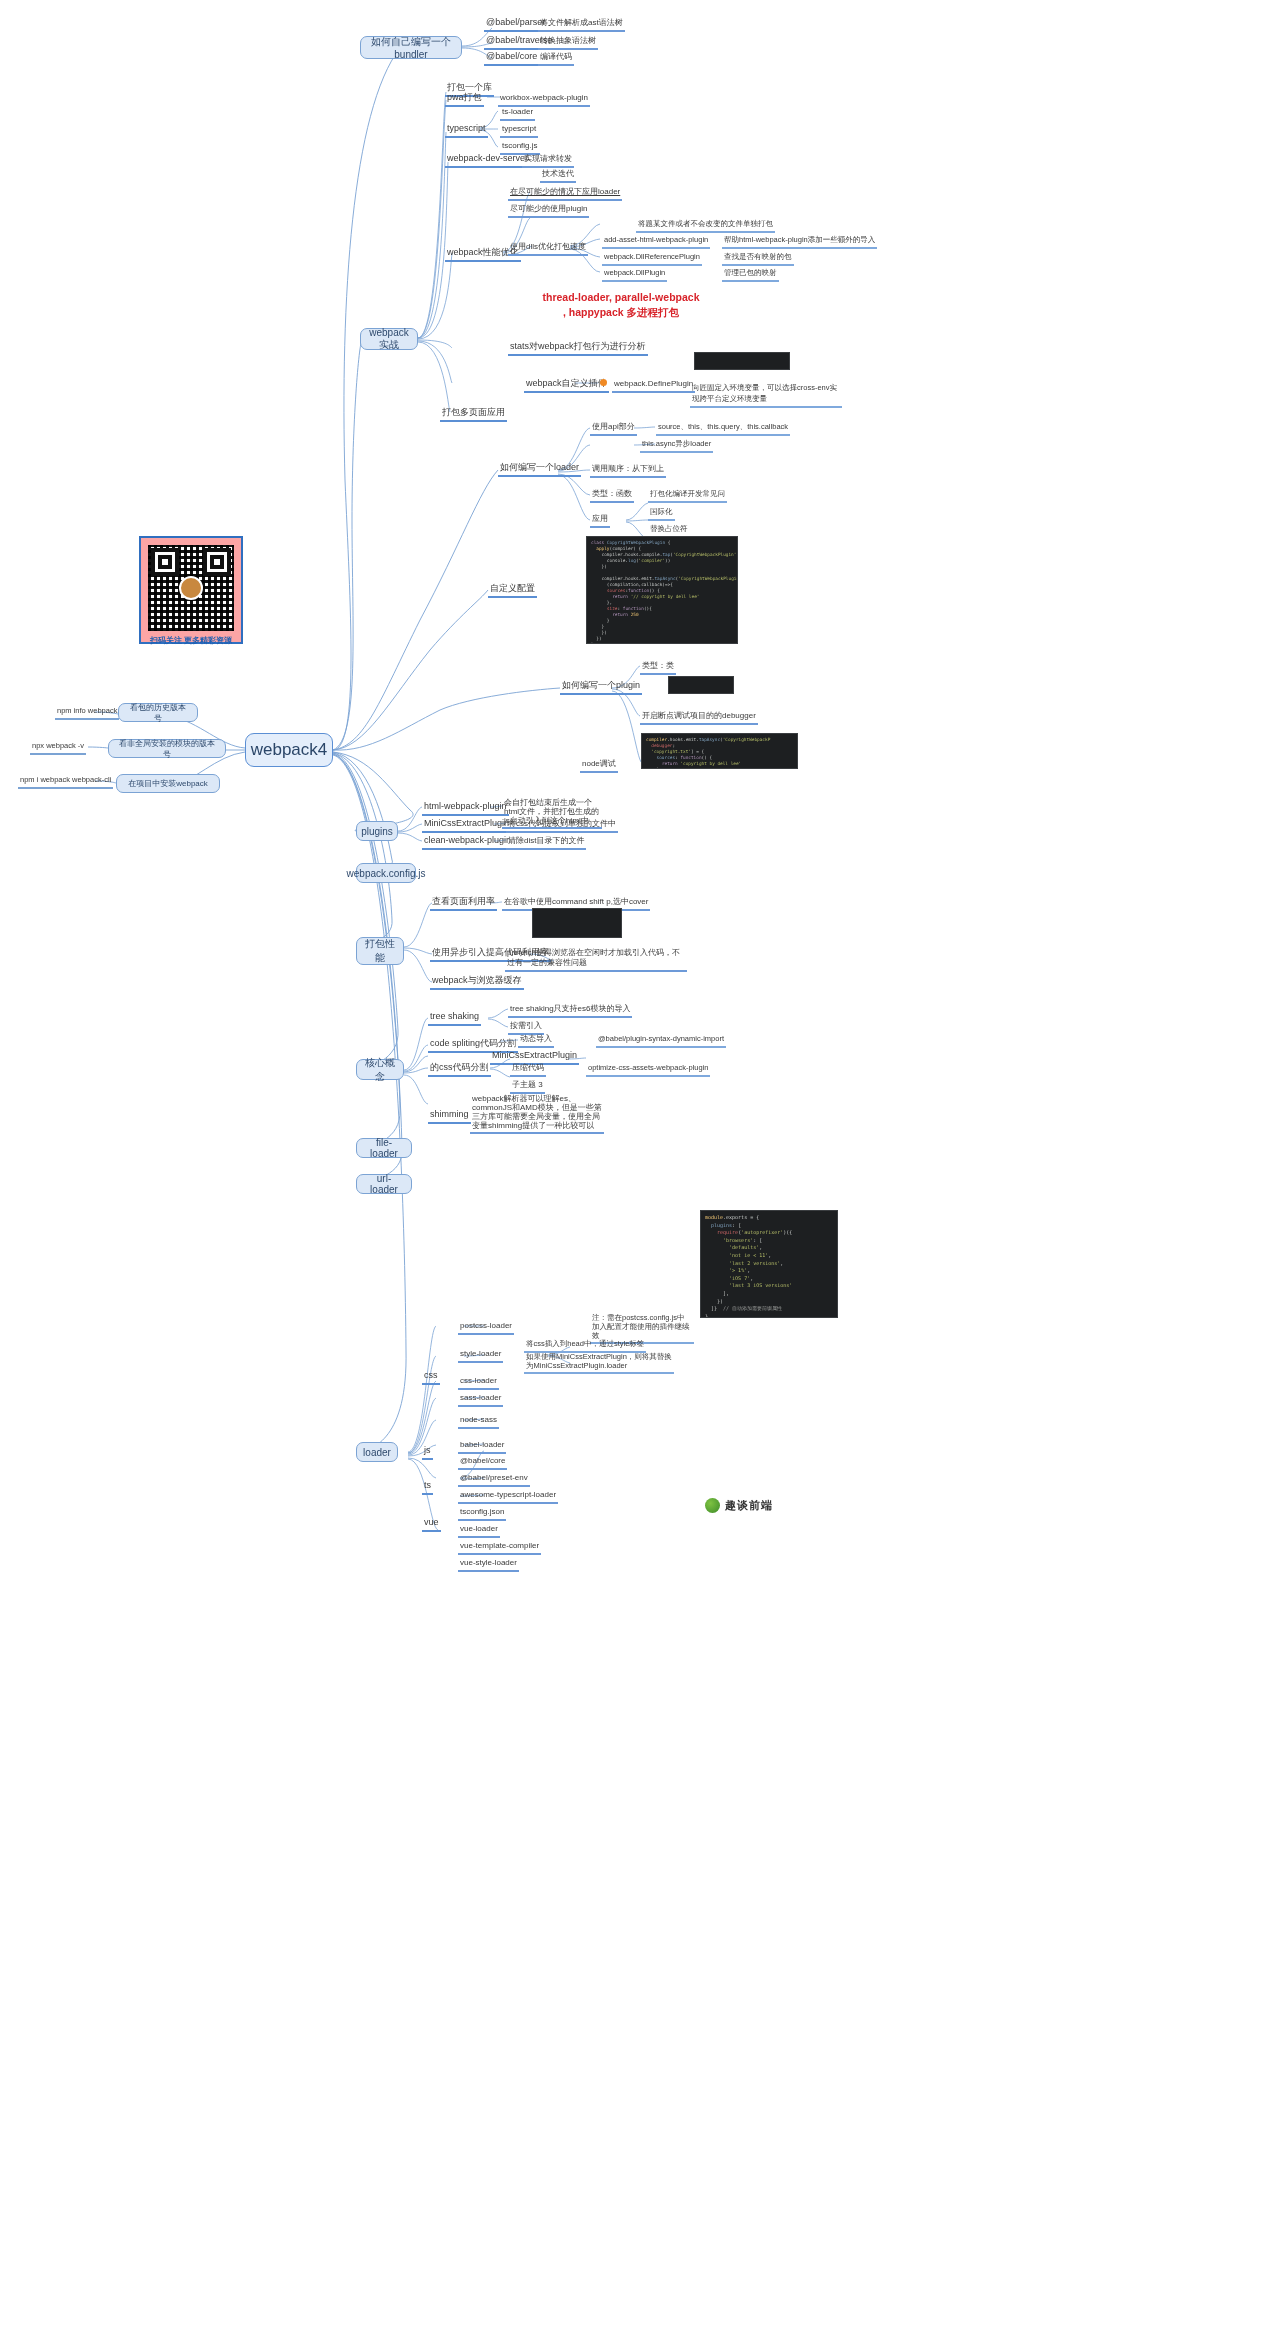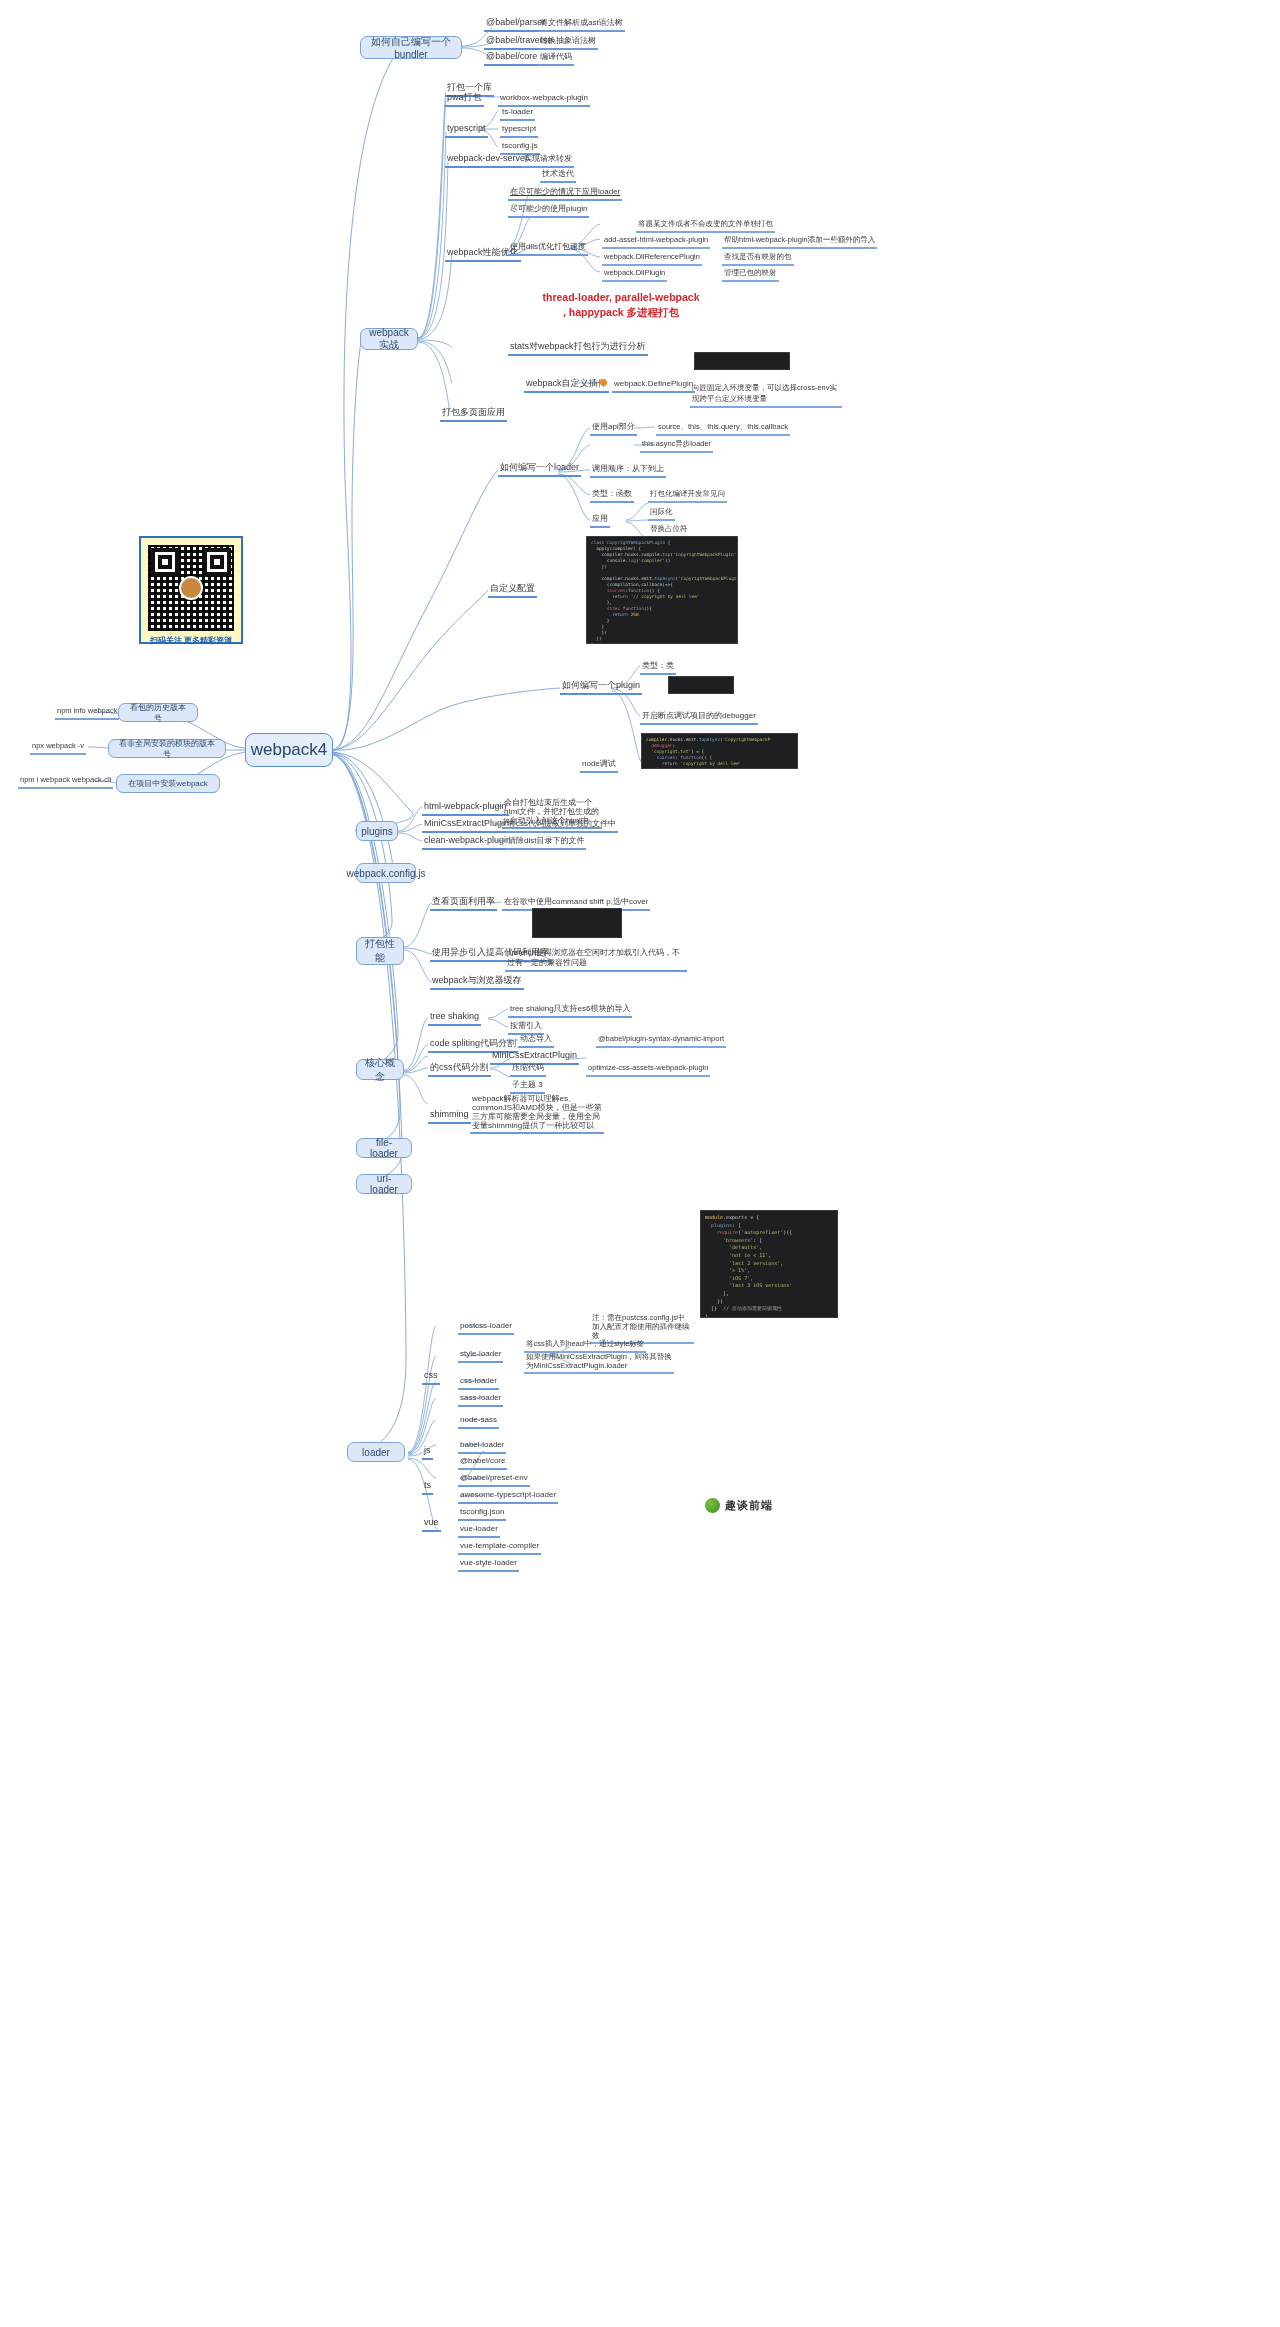--- a/index.html
+++ b/index.html
@@ -56,21 +56,21 @@
   }
   .code .k{color:#b294bb;}
   .code .s{color:#b5bd68;}
   .code .f{color:#81a2be;}
   .code .c{color:#969896;}
   .code .r{color:#cc6666;}
   .code .y{color:#f0c674;}
 
   
   #qr-block{
-    position:absolute;background:#fef9c3;border:2px solid #2f6fc0;
+    position:absolute;background:#fca5a5;border:2px solid #2f6fc0;
     box-sizing:border-box;padding:7px 7px 0 7px;
   }
   #qr-code{width:100%;height:86px;
     background:
       repeating-linear-gradient(90deg,#111 0 3px,#fff 3px 6px),
       repeating-linear-gradient(0deg,#111 0 3px,#fff 3px 6px);
     background-blend-mode:multiply;position:relative;}
   #qr-code:before,#qr-code:after{
     content:"";position:absolute;width:20px;height:20px;background:#fff;
     border:4px solid #111;box-shadow:inset 0 0 0 3px #fff, inset 0 0 0 7px #111;}
@@ -453,21 +453,21 @@
 <div class="node lvl2 wrap" style="left:470px;top:1094px;width:130px;line-height:9px;">
   <span>webpack解析器可以理解es、commonJS和AMD模块，但是一些第三方库可能需要全局变量，使用全局变量shimming提供了一种比较可以</span></div>
 
 <div class="boxnode" style="left:356px;top:1138px;width:56px;height:20px;">
   <span>file-loader</span>
     </div>
 <div class="boxnode" style="left:356px;top:1174px;width:56px;height:20px;">
   <span>url-loader</span>
     </div>
 
-<div class="boxnode" style="left:347px;top:1442px;width:58px;height:20px;">
+<div class="boxnode" style="left:356px;top:1442px;width:42px;height:20px;">
   <span>loader</span>
     </div>
 
 <div class="node lvl1" style="left:422px;top:1370px;">
   <span>css</span></div>
 <div class="node lvl2" style="left:458px;top:1320px;">
   <span>postcss-loader</span></div>
 <div class="node lvl3 wrap" style="left:590px;top:1313px;width:100px;line-height:9px;">
   <span>注：需在postcss.config.js中加入配置才能使用的插件继续效</span></div>
 <div class="node lvl2" style="left:458px;top:1348px;">

